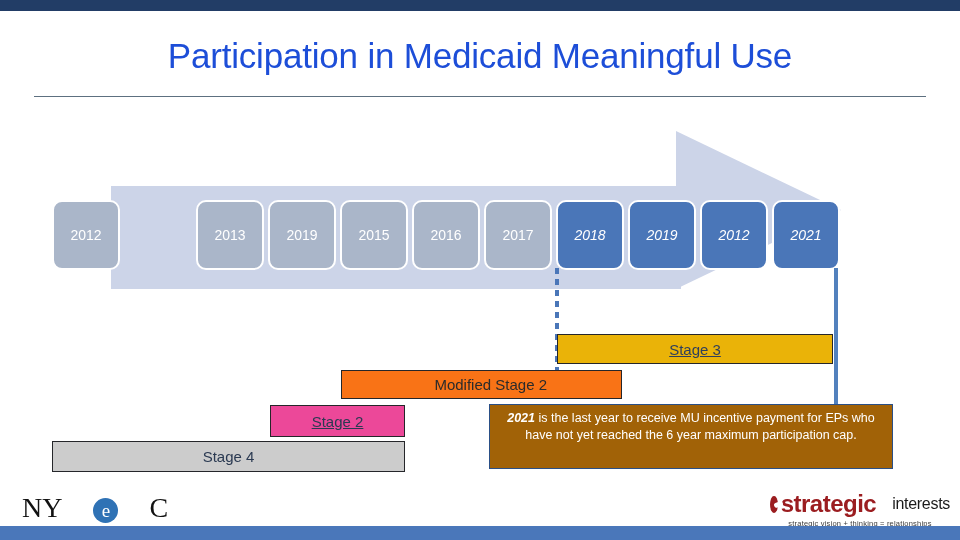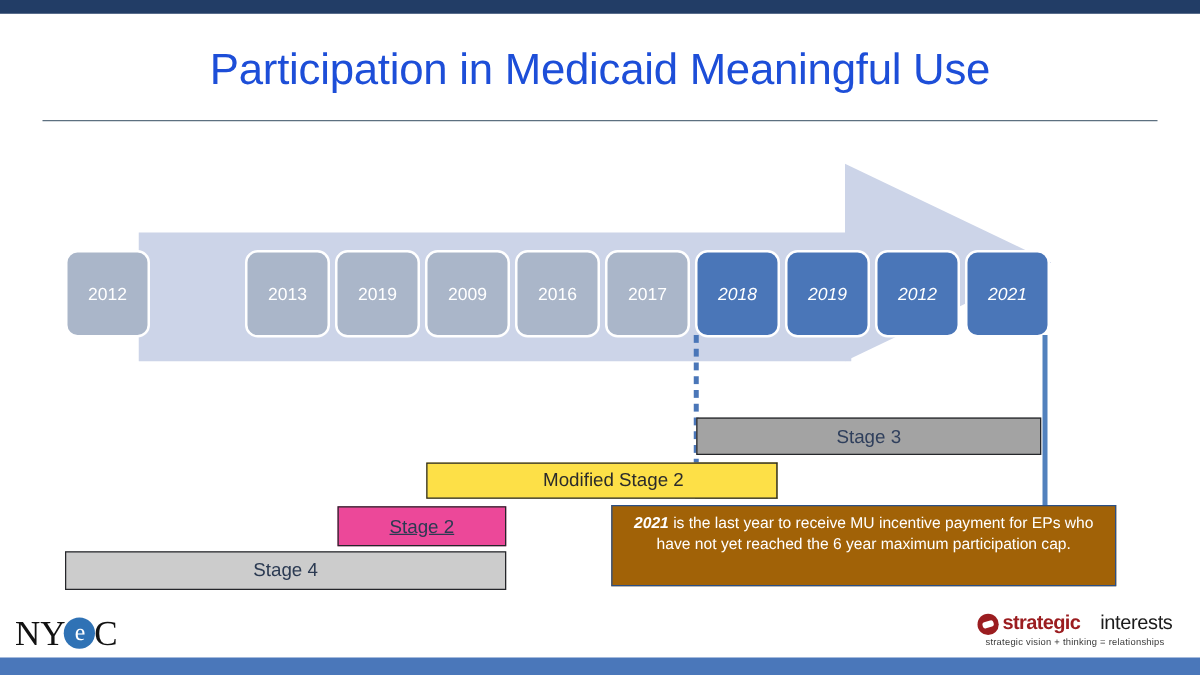--- a/index.html
+++ b/index.html
@@ -81,26 +81,27 @@
   .bar{
     position:absolute;
     box-sizing:border-box;
     border:1px solid #25262a;
     display:flex;align-items:center;justify-content:center;
     color:#3c4a60;
     font-size:15px;
   }
   .bar-stage3{
     left:557px;top:334px;width:276px;height:30px;
-    background:#a3a3a3;
+    background:#eab308;
     color:#2f3f5c;
+    text-decoration:underline;
   }
   .bar-modstage2{
     left:341px;top:370px;width:281px;height:29px;
-    background:#fde047;
+    background:#f97316;
     color:#2b2b2b;
     justify-content:flex-end;
     padding-right:74px;
   }
   .bar-modstage2-blue{
     position:absolute;left:556px;top:370px;width:66px;height:29px;
     background:#b7c9e3;
     border:1px solid #25262a;
     border-left:none;
     box-sizing:border-box;
@@ -125,21 +126,21 @@
     box-sizing:border-box;
     color:#ffffff;
     font-size:12.5px;
     line-height:17px;
     text-align:center;
     padding:5px 10px 0 10px;
   }
   .callout b{font-weight:bold;font-style:italic;}
 
   
-  .nyec{position:absolute;left:12px;top:492px;height:32px;display:flex;align-items:flex-start;}
+  .nyec{position:absolute;left:22px;top:492px;height:32px;display:flex;align-items:center;gap:32px;}
   .nyec .txt{
     font-family:"Liberation Serif", serif;
     font-size:28px;color:#121212;letter-spacing:0px;
   }
   .nyec .circ{
     display:inline-block;width:25px;height:25px;border-radius:50%;
     background:#2f72b5;color:#ffffff;
     font-family:"Liberation Serif", serif;
     font-size:19px;
     text-align:center;line-height:25px;
@@ -152,21 +153,21 @@
   .si-row{display:flex;align-items:center;justify-content:center;}
   .si-mark{
     width:17px;height:17px;border-radius:50%;
     background:#9b1d20;position:relative;margin-right:3px;
   }
   .si-mark:after{
     content:"";position:absolute;left:4px;top:6px;width:9px;height:5px;
     background:#ffffff;border-radius:2px;transform:rotate(-18deg);
   }
   .si-strategic{
-    font-size:16px;font-weight:bold;color:#9b1d20;letter-spacing:-0.5px;
+    font-size:24px;font-weight:bold;color:#9b1d20;letter-spacing:-0.5px;
   }
   .si-interests{
     font-size:16px;color:#1b1b1b;letter-spacing:-0.3px;margin-left:16px;
   }
   .si-tag{
     font-size:7.5px;color:#3a3a3a;margin-top:1px;letter-spacing:0.2px;
   }
 </style>
 </head>
 <body>
@@ -180,21 +181,21 @@
 
   <div class="arrow-wrap">
     <div class="arrow-body"></div>
     <div class="arrow-head"></div>
   </div>
 
   <div class="years">
     <div class="yearbox light" style="left:52px">2012</div>
     <div class="yearbox light" style="left:196px">2013</div>
     <div class="yearbox light" style="left:268px">2019</div>
-    <div class="yearbox light" style="left:340px">2009</div>
+    <div class="yearbox light" style="left:340px">2015</div>
     <div class="yearbox light" style="left:412px">2016</div>
     <div class="yearbox light" style="left:484px">2017</div>
     <div class="yearbox dark" style="left:556px">2018</div>
     <div class="yearbox dark" style="left:628px">2019</div>
     <div class="yearbox dark" style="left:700px">2012</div>
     <div class="yearbox dark" style="left:772px">2021</div>
   </div>
 
   <div class="dashed-line"></div>
   <div class="solid-line"></div>

